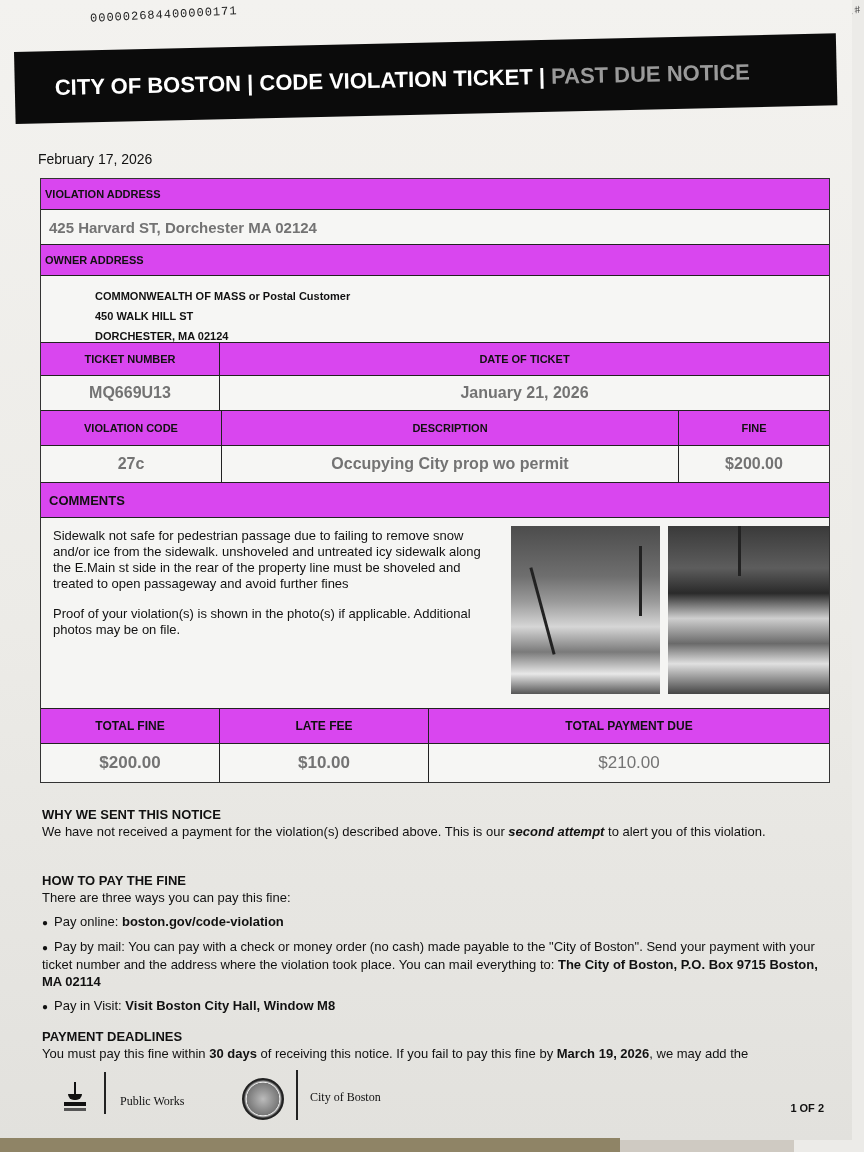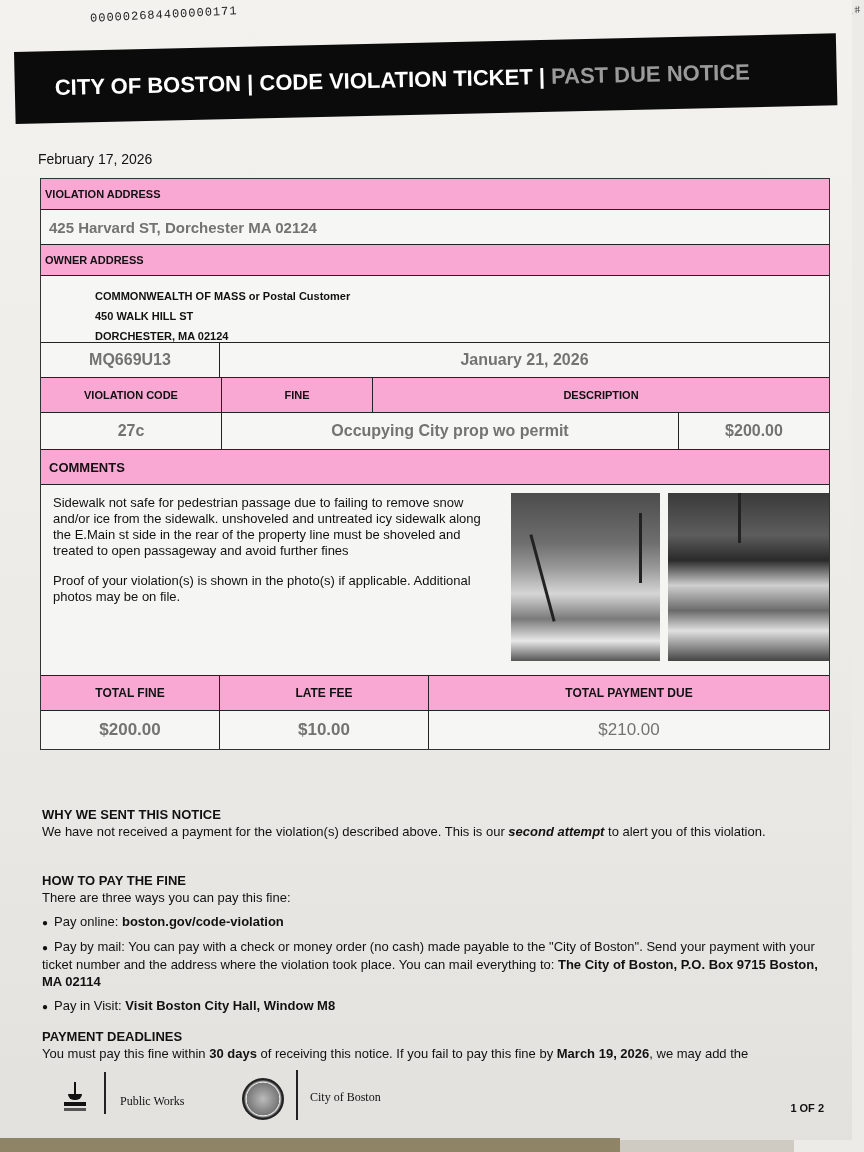--- a/index.html
+++ b/index.html
@@ -7,21 +7,21 @@
   .backsheet{position:absolute;right:0;top:0;width:70px;height:1152px;background:#ecebe8;}
   .backsheet .acct{position:absolute;right:4px;top:8px;font-size:10px;color:#333;transform:rotate(-12deg);}
   .paper{position:absolute;left:0;top:0;width:852px;height:1140px;background:linear-gradient(180deg,#f3f2ef 0%,#ecebe7 55%,#e2e1dd 100%);}
   .barcode-num{position:absolute;left:90px;top:8px;font-family:"Liberation Mono",monospace;font-size:12px;color:#222;letter-spacing:1px;transform:rotate(-3deg);}
   .banner{position:absolute;left:14px;top:52px;width:822px;height:72px;background:#0b0b0b;transform:rotate(-1.3deg);transform-origin:left top;}
   .banner .title{position:absolute;left:40px;top:24px;font-size:22px;font-weight:bold;color:#fff;white-space:nowrap;}
   .banner .title .pd{color:#9a9a9a;}
   .datel{position:absolute;left:38px;top:151px;font-size:14px;color:#111;}
   .box{position:absolute;left:40px;top:160px;width:788px;border:1px solid #333;background:#f6f6f4;}
   .row{display:flex;border-bottom:1px solid #222;}
-  .hdr{background:#f9a8d4;}
+  .hdr{background:#d946ef;}
   .cell{border-right:1px solid #222;display:flex;align-items:center;justify-content:center;}
   .cell:last-child{border-right:none;}
   .lbl{font-size:11px;font-weight:bold;color:#111;}
   .val{font-size:16px;font-weight:bold;color:#737373;}
   .cmt-wrap{display:flex;height:190px;border-bottom:1px solid #222;background:#f5f5f3;}
   .cmt-text{width:440px;padding:10px 12px;font-size:13px;line-height:16px;color:#111;}
   .cmt-text p{margin:0 0 14px 0;}
   .photo{width:150px;height:168px;margin-top:8px;margin-left:8px;position:relative;overflow:hidden;
     background:linear-gradient(180deg,#4c4c4c 0%,#6f6f6f 30%,#9a9a9a 45%,#d6d6d6 60%,#7a7a7a 75%,#e8e8e8 88%,#555 100%);}
   .photo2{width:162px;background:linear-gradient(180deg,#3a3a3a 0%,#5d5d5d 25%,#2a2a2a 40%,#cfcfcf 55%,#6a6a6a 70%,#e0e0e0 82%,#444 100%);}
@@ -74,37 +74,45 @@
           <span class="lbl">OWNER ADDRESS</span>
         </div>
     </div>
     <div class="row" style="height:66px;">
       <div style="padding:10px 0 0 54px;font-size:11px;font-weight:bold;line-height:20px;color:#111;">
         <div>COMMONWEALTH OF MASS or Postal Customer</div>
         <div>450 WALK HILL ST</div>
         <div>DORCHESTER, MA 02124</div>
       </div>
     </div>
+    <div class="row hdr" style="height:32px;">
+      <div class="cell" style="width:178px;">
+          <span class="lbl">TICKET NUMBER</span>
+        </div>
+      <div class="cell" style="flex:1;">
+          <span class="lbl">DATE OF TICKET</span>
+        </div>
+    </div>
     <div class="row" style="height:34px;">
       <div class="cell" style="width:178px;">
           <span class="val">MQ669U13</span>
         </div>
       <div class="cell" style="flex:1;">
           <span class="val">January 21, 2026</span>
         </div>
     </div>
     <div class="row hdr" style="height:34px;">
       <div class="cell" style="width:180px;">
           <span class="lbl">VIOLATION CODE</span>
         </div>
+      <div class="cell" style="flex:1;">
+          <span class="lbl">DESCRIPTION</span>
+        </div>
       <div class="cell" style="width:150px;">
           <span class="lbl">FINE</span>
-        </div>
-      <div class="cell" style="flex:1;">
-          <span class="lbl">DESCRIPTION</span>
         </div>
     </div>
     <div class="row" style="height:36px;">
       <div class="cell" style="width:180px;">
           <span class="val">27c</span>
         </div>
       <div class="cell" style="flex:1;">
           <span class="val">Occupying City prop wo permit</span>
         </div>
       <div class="cell" style="width:150px;">

